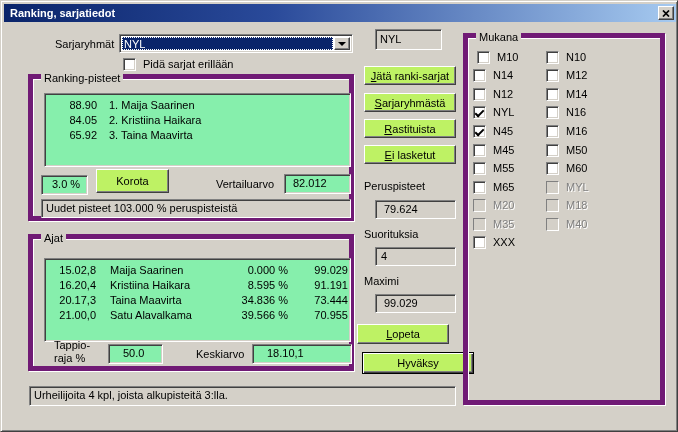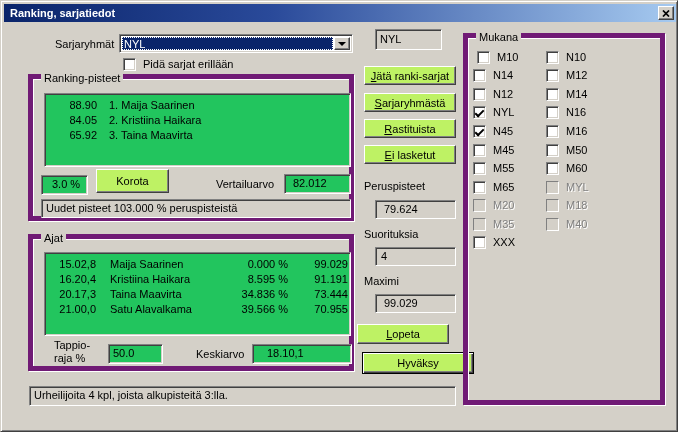--- a/index.html
+++ b/index.html
@@ -17,21 +17,21 @@
     color: #fff; font-weight: bold; line-height: 18px; padding-left: 6px;
   }
   .close-btn {
     position: absolute; right: 2px; top: 2px; width: 16px; height: 14px;
     background: #d4d0c8; border: 1px solid; border-color: #fff #404040 #404040 #fff;
     box-shadow: inset -1px -1px 0 #808080;
     display: flex; align-items: center; justify-content: center; cursor: default;
   }
   .lbl { position: absolute; white-space: nowrap; }
   .sunken {
-    position: absolute; background: #22c55e;
+    position: absolute; background: #86efac;
     border: 1px solid; border-color: #808080 #fff #fff #808080;
     box-shadow: inset 1px 1px 0 #404040, inset -1px -1px 0 #d4d0c8;
   }
   .sunken.gray { background: #d4d0c8; }
   .btn {
     position: absolute; background: #bef264;
     border: 1px solid; border-color: #fff #404040 #404040 #fff;
     box-shadow: inset -1px -1px 0 #808080;
     display: flex; align-items: center; justify-content: center;
     font-size: 11px; white-space: nowrap; cursor: default;
@@ -135,21 +135,21 @@
     </div>
     <div class="sunken field-txt" style="left:8px;top:96px;width:47px;height:20px;padding-left:10px">3.0 %</div>
     <div class="btn" style="left:63px;top:90px;width:73px;height:24px">Korota</div>
     <div class="lbl" style="left:183px;top:99px">Vertailuarvo</div>
     <div class="sunken field-txt" style="left:251px;top:95px;width:67px;height:20px">82.012</div>
     <div class="sunken gray statusfield" style="left:8px;top:120px;width:310px;height:19px">Uudet pisteet 103.000 % peruspisteistä</div>
   </div>
 
   <div class="groupbox" style="left:27px;top:233px;width:326px;height:137px">
     <span class="grouplabel">Ajat</span>
-    <div class="sunken listbox" style="left:11px;top:13px;width:307px;height:84px">
+    <div class="sunken listbox" style="left:11px;top:19px;width:307px;height:84px">
       <div class="lrow">
         <span class="t-time">15.02,8</span>
         <span class="t-name">Maija Saarinen</span>
         <span class="t-pct">0.000 %</span>
         <span class="t-pts">99.029</span>
       </div>
       <div class="lrow">
         <span class="t-time">16.20,4</span>
         <span class="t-name">Kristiina Haikara</span>
         <span class="t-pct">8.595 %</span>
@@ -165,21 +165,21 @@
         <span class="t-time">21.00,0</span>
         <span class="t-name">Satu Alavalkama</span>
         <span class="t-pct">39.566 %</span>
         <span class="t-pts">70.955</span>
       </div>
     </div>
     <div class="lbl" style="left:21px;top:100px;line-height:13px">
       <div>Tappio-</div>
       <div>raja %</div>
     </div>
-    <div class="sunken field-txt" style="left:75px;top:105px;width:55px;height:20px;padding-left:4px">50.0</div>
+    <div class="sunken field-txt" style="left:75px;top:105px;width:55px;height:20px;padding-left:14px">50.0</div>
     <div class="lbl" style="left:163px;top:109px">Keskiarvo</div>
     <div class="sunken field-txt" style="left:219px;top:105px;width:100px;height:20px;padding-left:14px">18.10,1</div>
   </div>
 
   <div class="sunken gray statusfield" style="left:28px;top:385px;width:427px;height:20px">Urheilijoita 4 kpl, joista alkupisteitä 3:lla.</div>
 
   <div class="sunken gray field-txt" style="left:374px;top:28px;width:67px;height:21px;padding-left:4px;line-height:19px">NYL</div>
 
   <div class="btn" style="left:363px;top:65px;width:92px;height:19px">
     <span><span class="mn">J</span><span>ätä ranki-sarjat</span></span>

